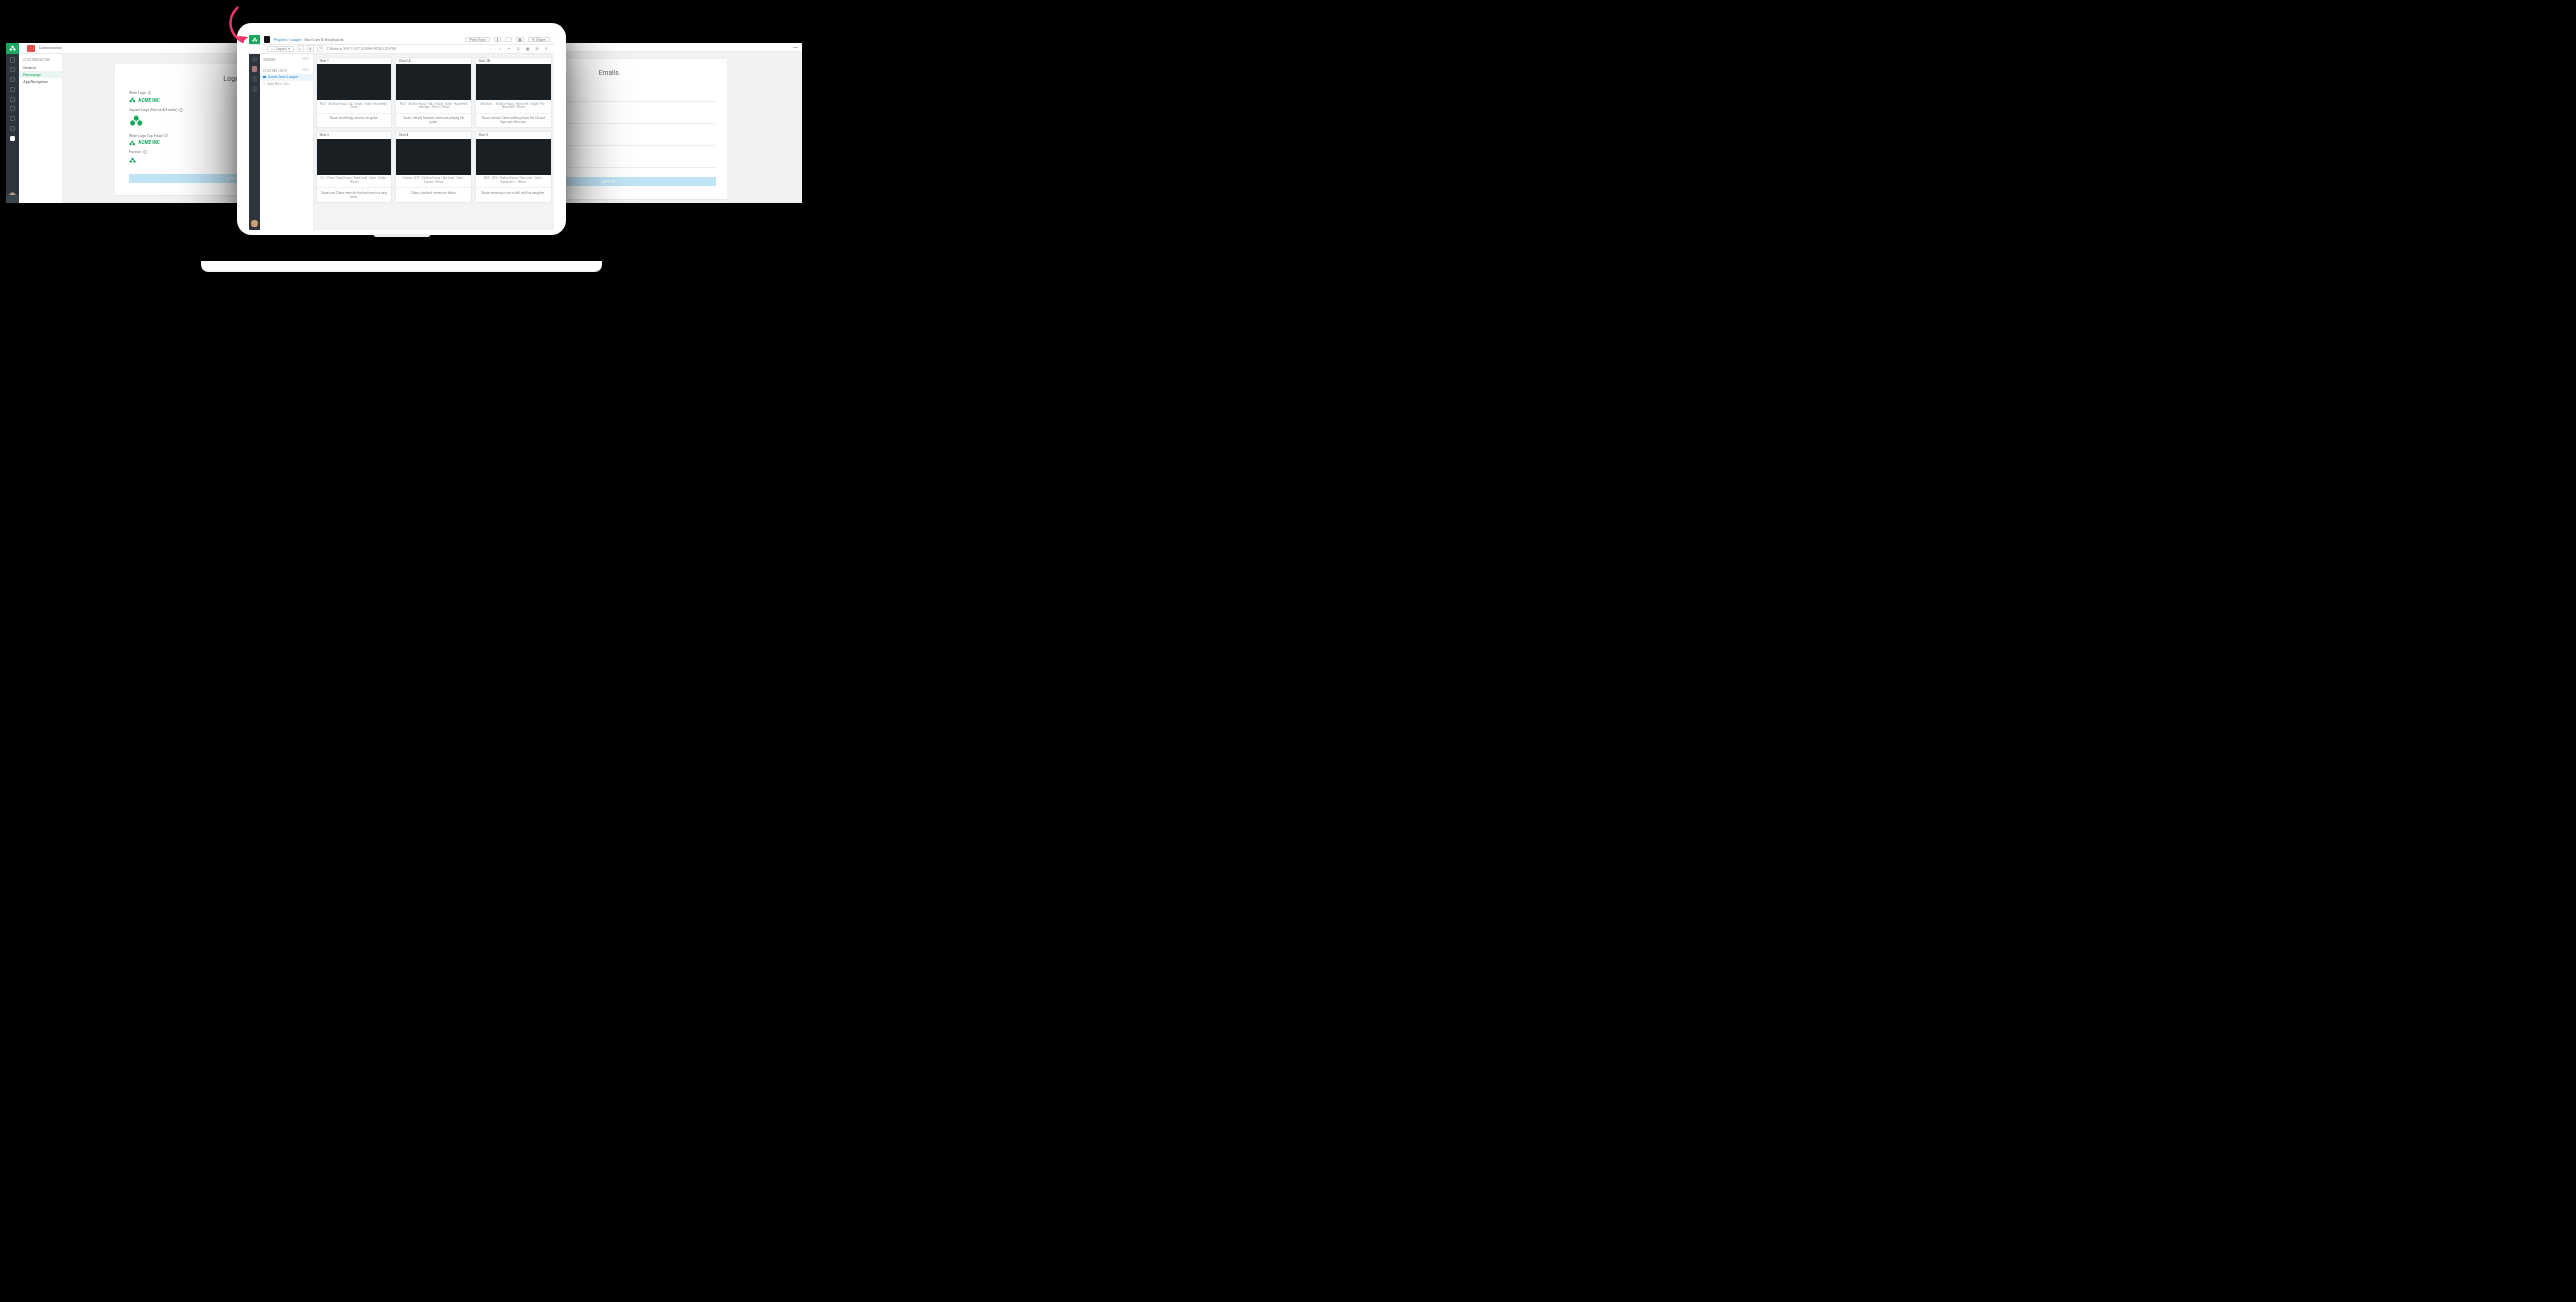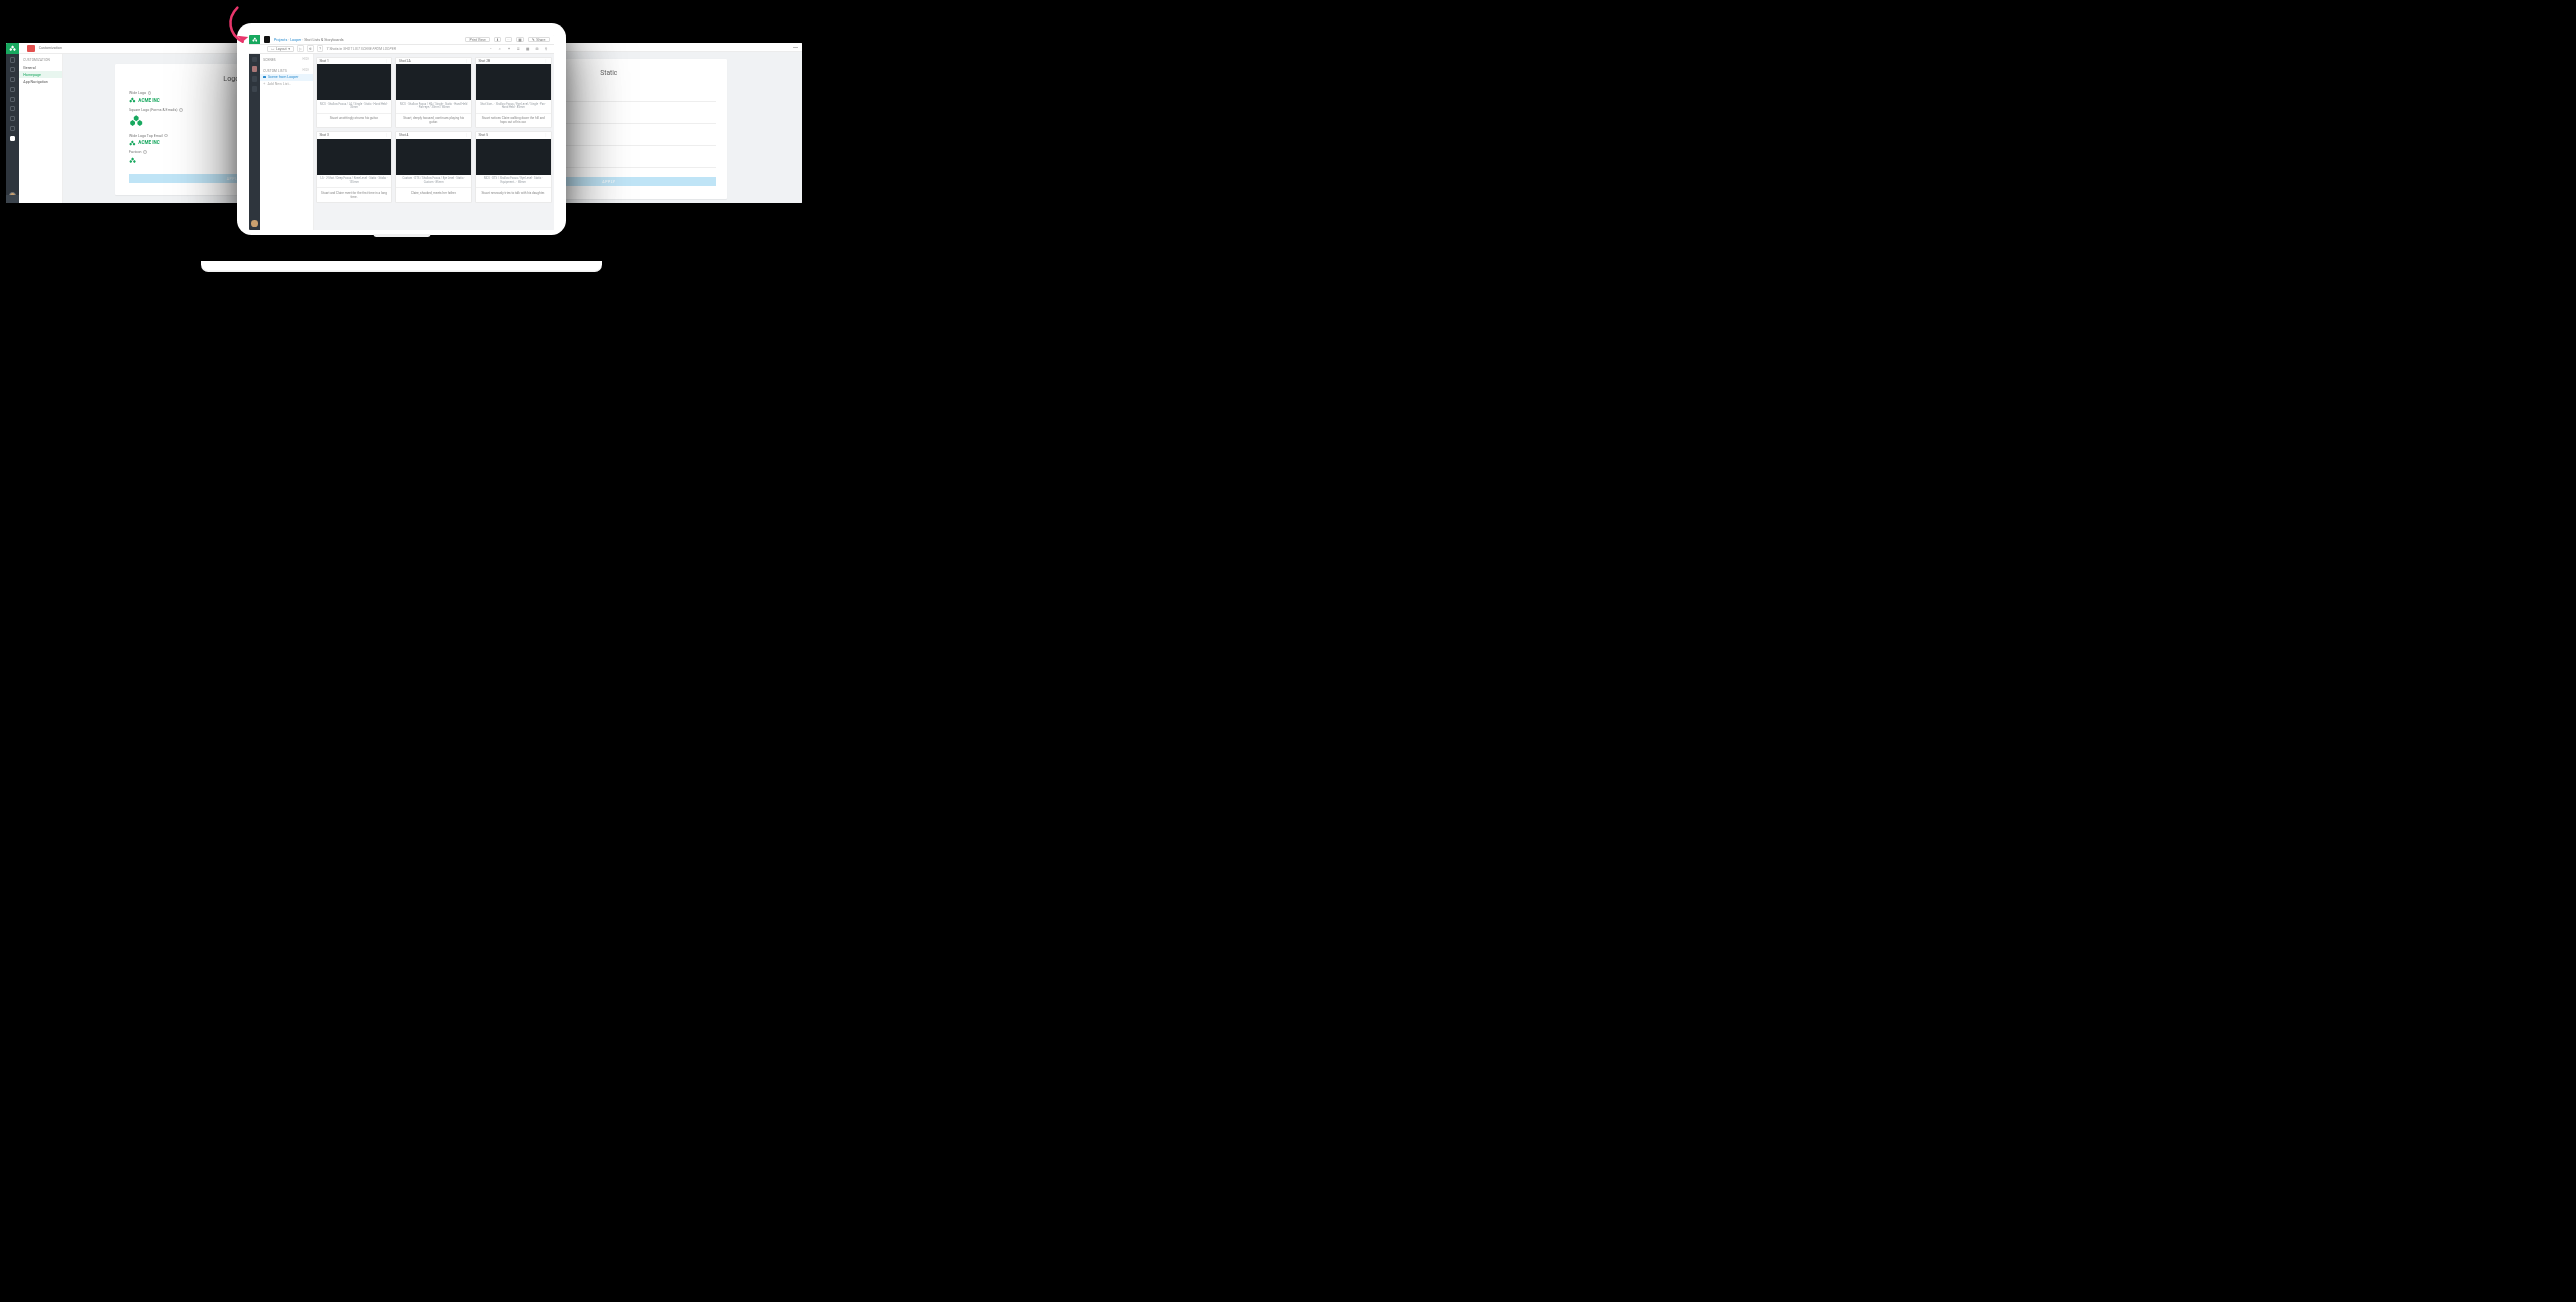--- a/index.html
+++ b/index.html
@@ -243,21 +243,21 @@
   </div>
   <div class="powered"></div>
 </div>
 
 <div class="win-right">
   <div class="topbar2">
     <div class="minus"></div>
   </div>
   <div class="main2">
     <div class="card2">
-      <h2>Static</h2>
+      <h2>Emails</h2>
       <div id="rows">
           <div>
             <div class="lbl">Primary Color (Default)</div>
             <div class="swatch-row">
               <div class="swatch" style="background: rgb(31, 115, 255);"></div>
               <span>#0060ff</span>
             </div>
           </div>
           <div>
             <div class="lbl">Primary Color (Hover)</div>

